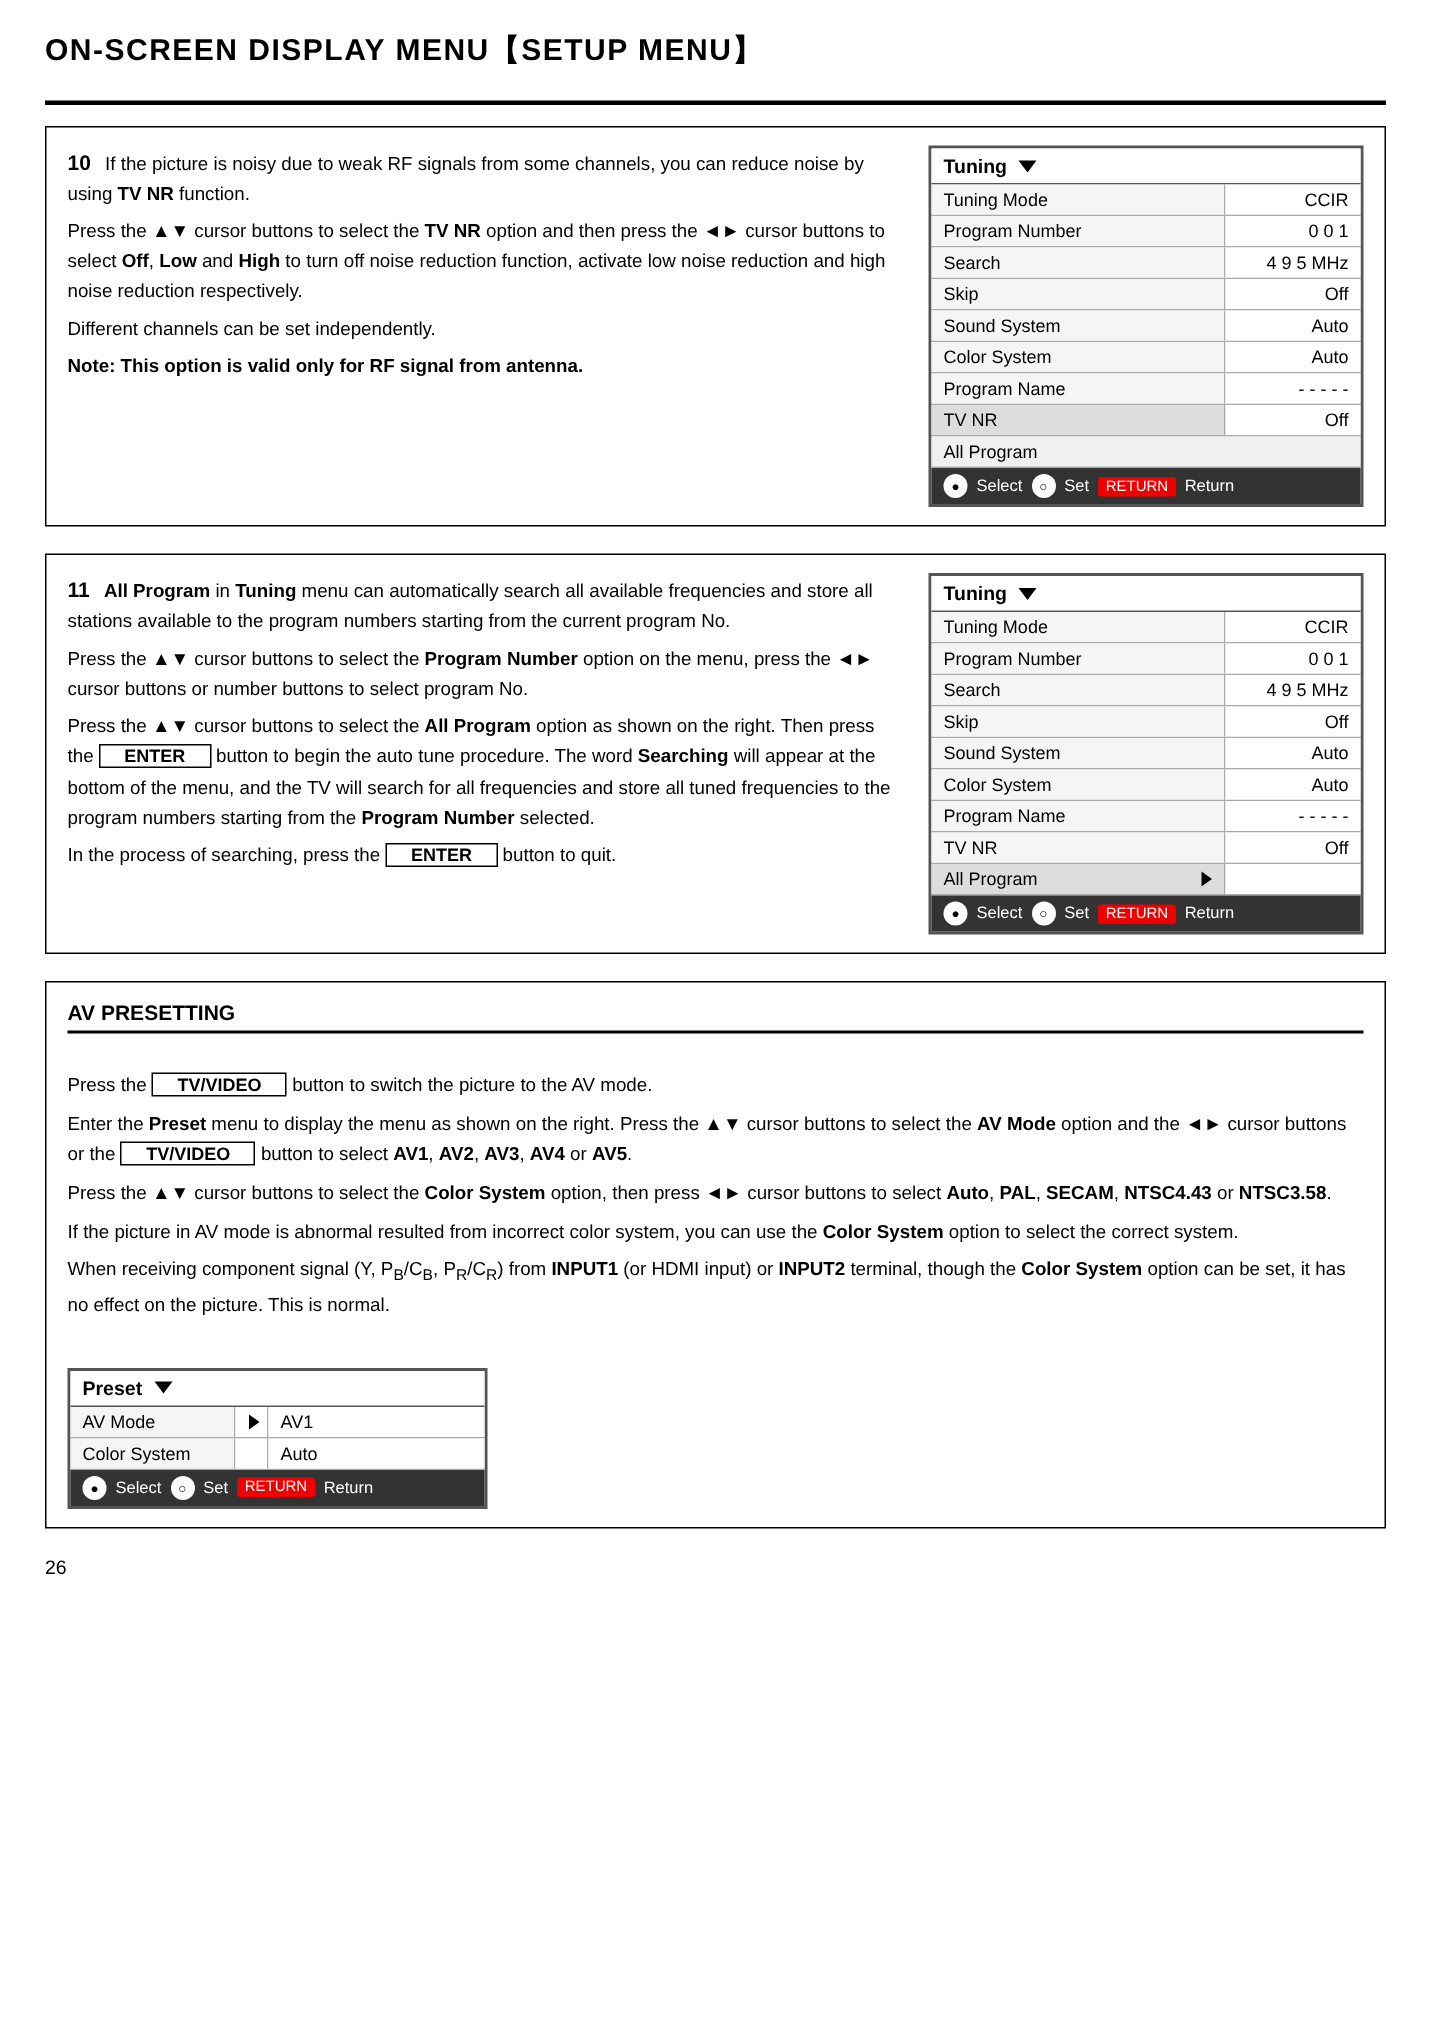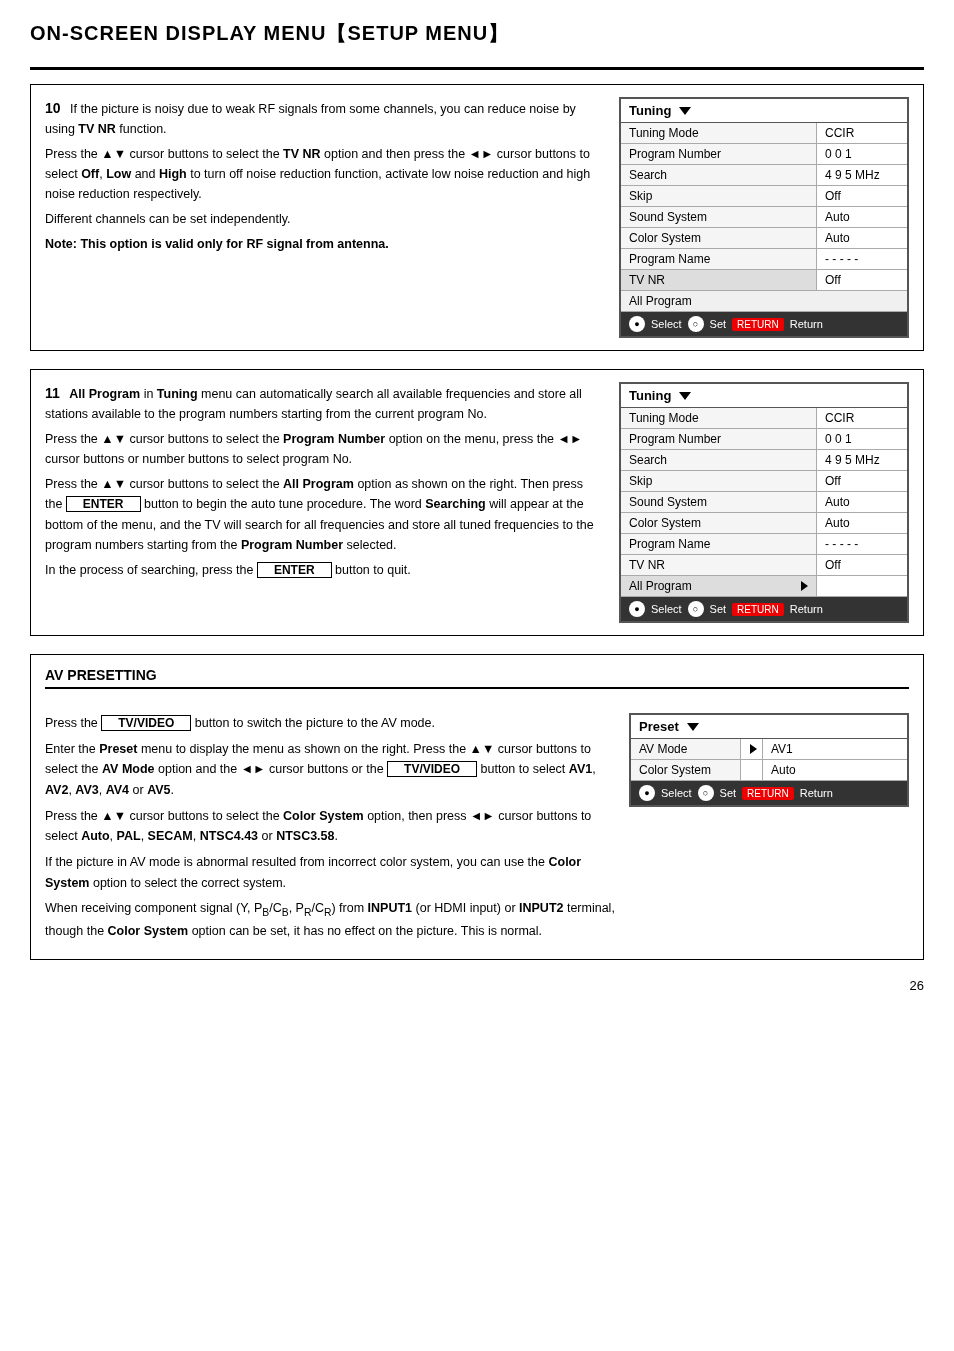--- a/index.html
+++ b/index.html
@@ -92,21 +92,21 @@
       padding: 3px 8px;
       font-size: 12px;
       border-right: 1px solid #aaa;
       background: #f5f5f5;
     }
 
     .menu-value {
       width: 90px;
       padding: 3px 8px;
       font-size: 12px;
-      text-align: left;
+      text-align: right;
       background: #fff;
     }
 
     .menu-row.highlighted .menu-label {
       background: #ddd;
     }
 
     .menu-bottom {
       background: #333;
       color: #fff;
@@ -150,21 +150,22 @@
     }
 
     .section-av {
       border: 1px solid #000;
       padding: 12px 14px;
       margin-bottom: 18px;
     }
 
     .av-inner {
       display: flex;
-      gap: 8px;
+      gap: 26px;
+      flex-direction: column;
     }
 
     .av-text {
       flex: 1;
       font-size: 12.5px;
       line-height: 1.65;
     }
 
     .av-menu {
       width: 280px;
@@ -197,21 +198,21 @@
 
     .av-title {
       font-size: 14px;
       font-weight: bold;
       border-bottom: 2px solid #000;
       padding-bottom: 4px;
       margin-bottom: 24px;
     }
 
     .page-num {
-      text-align: right;
+      text-align: left;
       margin-top: 18px;
       font-size: 13px;
     }
 
     .menu-row-preset {
       display: flex;
       border-bottom: 1px solid #aaa;
     }
     .menu-label-preset {
       width: 110px;

